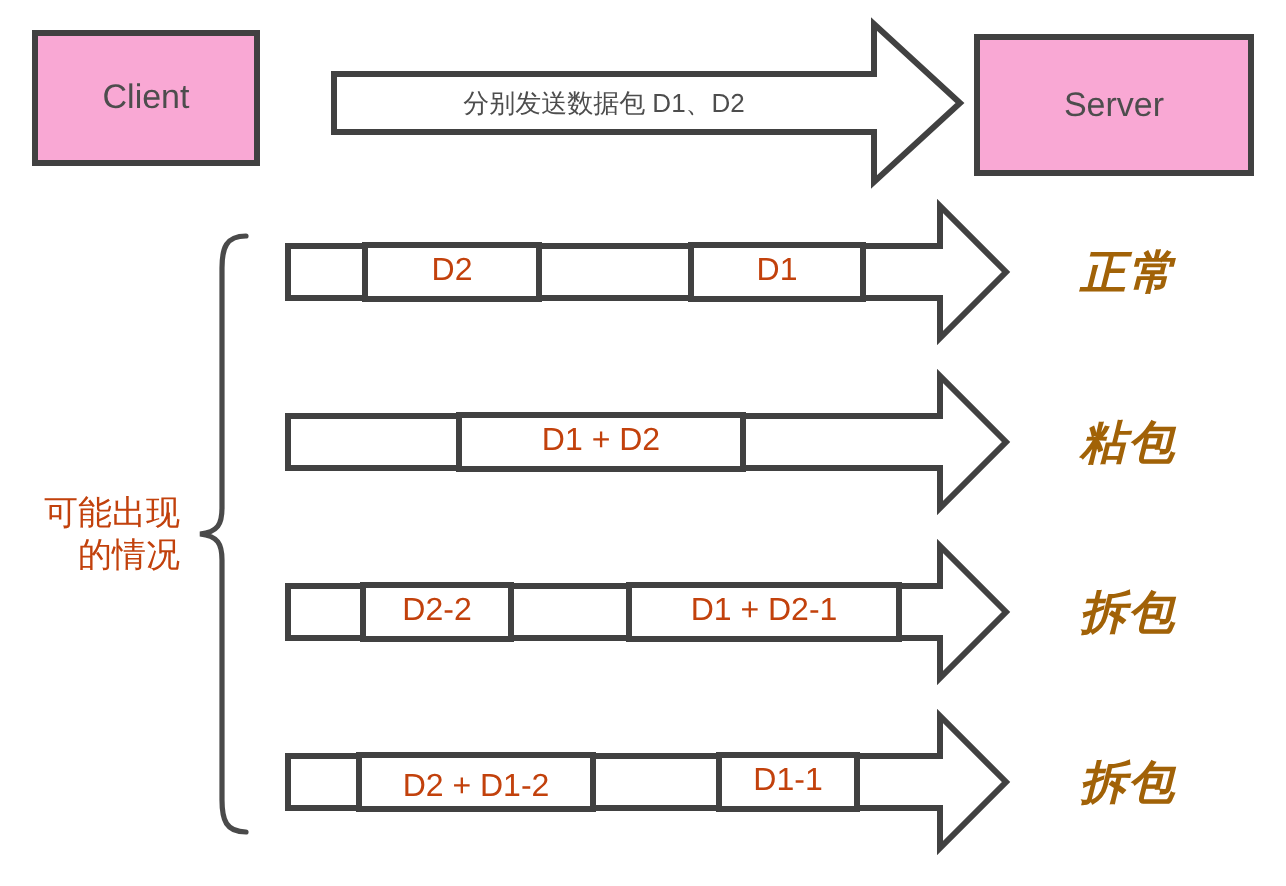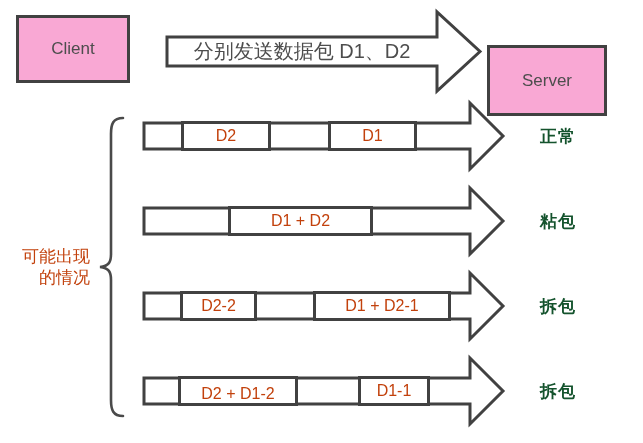--- a/index.html
+++ b/index.html
@@ -15,43 +15,43 @@
   .pkt-box{
     position:absolute;box-sizing:border-box;border:3px solid #414141;background:#ffffff;
     height:30px;display:flex;align-items:center;justify-content:center;
     font-size:16px;color:#c2410c;white-space:nowrap;
   }
   .arrow-svg{position:absolute;overflow:visible;}
   .arrow-shape{fill:#ffffff;stroke:#414141;stroke-width:3;stroke-linejoin:miter;}
   .top-arrow-label{
     position:absolute;left:167px;top:38px;width:270px;height:27px;
     display:flex;align-items:center;justify-content:center;
-    font-size:20px;color:#4d4d4d;white-space:nowrap;
+    font-size:13px;color:#4d4d4d;white-space:nowrap;
   }
   .result-label{
     position:absolute;left:540px;width:100px;height:32px;
     display:flex;align-items:center;
-    font-size:17px;font-weight:bold;color:#14532d;letter-spacing:1px;white-space:nowrap;
+    font-size:23px;font-weight:bold;color:#a16207;letter-spacing:1px;white-space:nowrap;font-style:italic;
   }
   .brace-path{fill:none;stroke:#4a4a4a;stroke-width:2.6;stroke-linecap:round;}
   .brace-text{
     position:absolute;left:6px;top:246px;width:84px;
     text-align:right;font-size:17px;line-height:21px;color:#c2410c;white-space:nowrap;
   }
 </style>
 </head>
 <body>
 
 <div class="canvas">
 
   <div class="node-box" style="left:16px;top:15px;width:114px;height:68px;">
     <span>Client</span>
   </div>
 
-  <div class="node-box" style="left:487px;top:17px;width:120px;height:71px;margin-top:28px;">
+  <div class="node-box" style="left:487px;top:17px;width:140px;height:71px;">
     <span>Server</span>
   </div>
 
   <svg class="arrow-svg" style="left:165px;top:10px;" width="318" height="83">
     <polygon class="arrow-shape" points="2,27 272,27 272,2 315,41.5 272,81 272,56 2,56"></polygon>
   </svg>
   <div class="top-arrow-label">分别发送数据包 D1、D2</div>
 
   <svg class="arrow-svg" style="left:90px;top:110px;" width="40" height="312">
     <path class="brace-path" d="M 33,8 C 23,8 21,14 21,24 L 21,144 C 21,152 19,156 10,157 C 19,158 21,162 21,170 L 21,290 C 21,300 23,306 33,306"></path>
@@ -60,21 +60,21 @@
     <div>可能出现</div>
     <div>的情况</div>
   </div>
 
   <svg class="arrow-svg" style="left:141px;top:101px;" width="364" height="70">
     <polygon class="arrow-shape" points="3,22 329,22 329,2 362,35 329,68 329,48 3,48"></polygon>
   </svg>
   <div class="pkt-box" style="left:181px;top:121px;width:90px;">
     <span>D2</span>
   </div>
-  <div class="pkt-box" style="left:328px;top:121px;width:89px;">
+  <div class="pkt-box" style="left:344px;top:121px;width:89px;">
     <span>D1</span>
   </div>
   <div class="result-label" style="top:120px;">正常</div>
 
   <svg class="arrow-svg" style="left:141px;top:186px;" width="364" height="70">
     <polygon class="arrow-shape" points="3,22 329,22 329,2 362,35 329,68 329,48 3,48"></polygon>
   </svg>
   <div class="pkt-box" style="left:228px;top:206px;width:145px;">
     <span>D1 + D2</span>
   </div>

